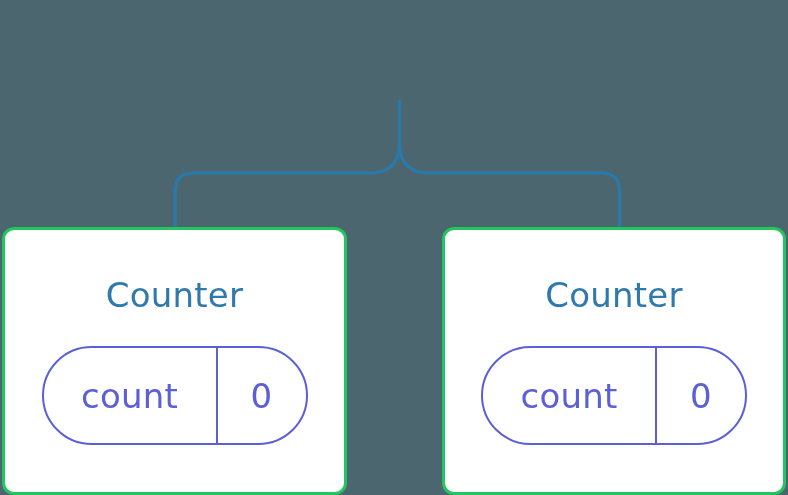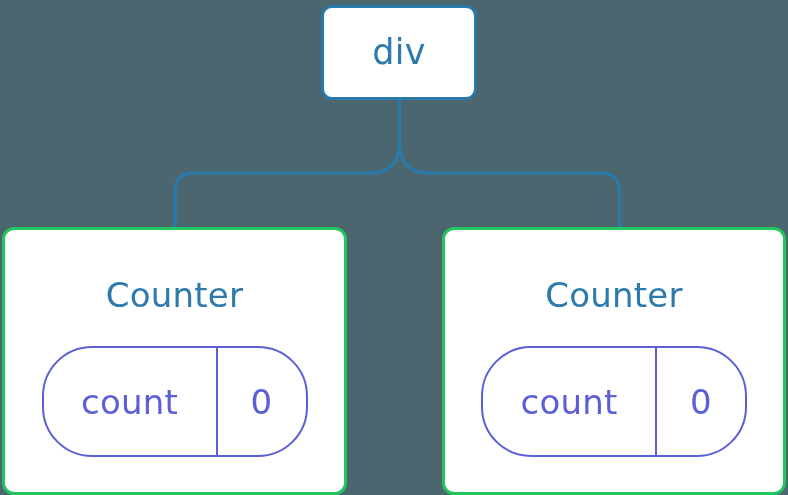--- a/index.html
+++ b/index.html
@@ -58,21 +58,21 @@
     color:#2e7aac;
     line-height:1;
     letter-spacing:0.2px;
     white-space:nowrap;
   }
 
   
   .pill {
     margin-top:34px;
     width:266px;
-    height:111px;
+    height:99px;
     border:2px solid #5c5fd6;
     border-radius:50px;
     display:flex;
     align-items:stretch;
     background:transparent;
   }
   .pill-key {
     flex:0 0 174px;
     display:flex;
     align-items:center;
@@ -104,23 +104,20 @@
              L601 173
              Q619.5 173 619.5 191.5
              L619.5 229" stroke="#2a79ab" stroke-width="3.2" fill="none" stroke-linecap="butt" stroke-linejoin="round"></path>
     <path d="M399.5 100 L399.5 143
              Q399.5 173 369.5 173
              L193.5 173
              Q175 173 175 191.5
              L175 229" stroke="#2a79ab" stroke-width="3.2" fill="none" stroke-linecap="butt" stroke-linejoin="round"></path>
   </svg>
 
-  <div class="node-root">
-    <span class="node-label">div</span>
-  </div>
 
   <div class="card card-left">
     <span class="card-title">Counter</span>
     <div class="pill">
       <div class="pill-key">
         <span>count</span>
       </div>
       <div class="pill-val">
         <span>0</span>
       </div>

